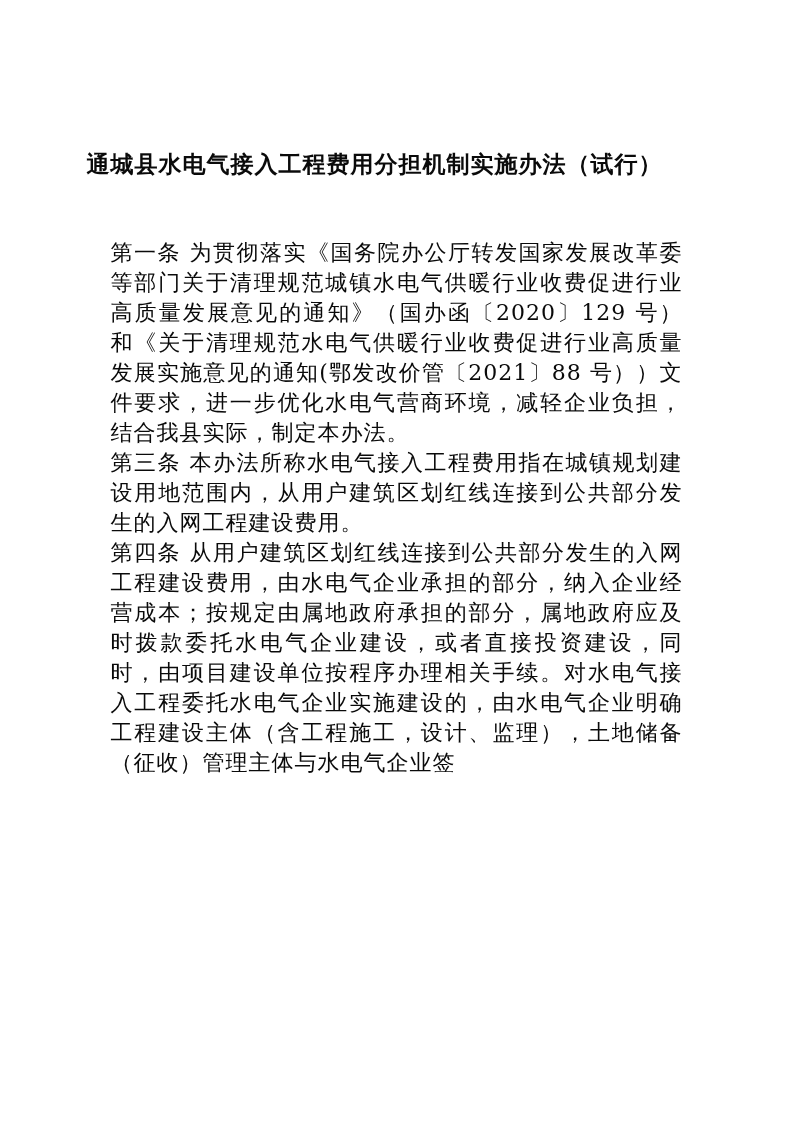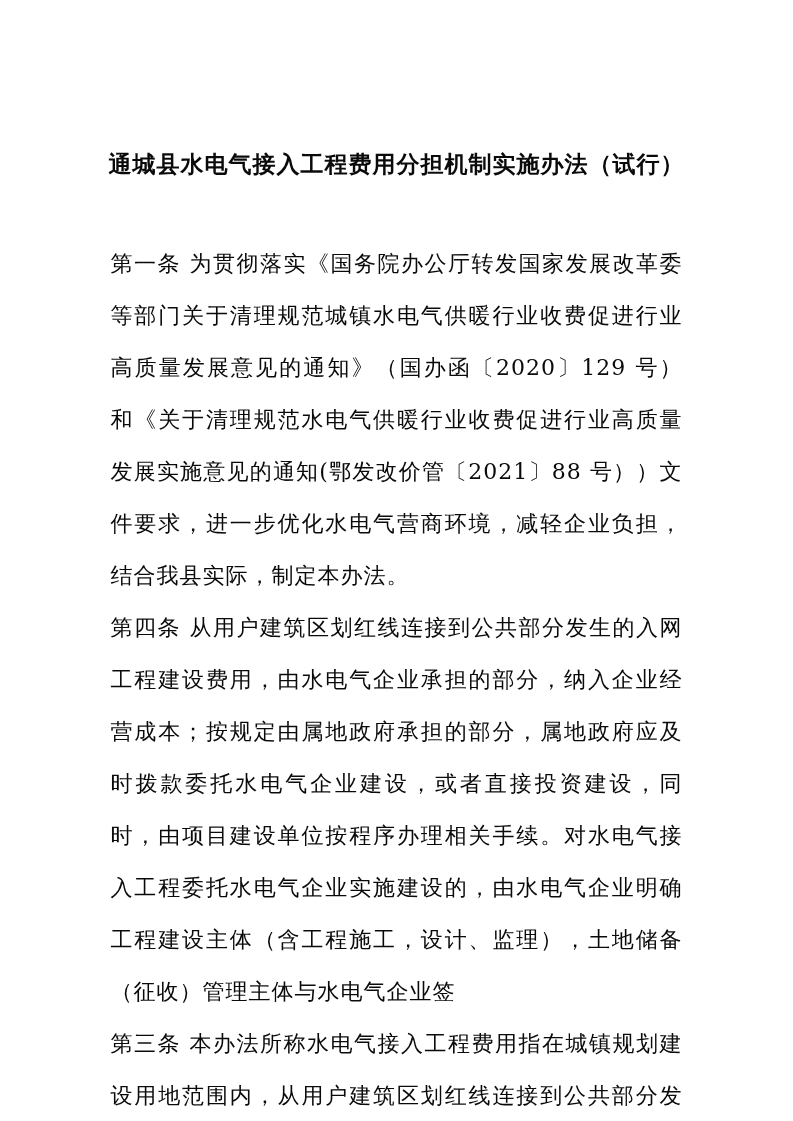--- a/index.html
+++ b/index.html
@@ -18,45 +18,44 @@
     position: relative;
     width: 793px;
     height: 1121px;
     background: #ffffff;
     box-sizing: border-box;
   }
   .doc-title {
     margin: 0 auto;
     padding-top: 148px;
     width: 620px;
-    text-align: center;
     font-size: 23px;
     line-height: 32px;
     font-weight: bold;
     letter-spacing: 1px;
     color: #0a0a0a;
   }
   .doc-body {
     width: 572px;
     margin: 58px auto 0 auto;
   }
   .doc-body p {
     margin: 0;
     font-size: 22px;
-    line-height: 52px;
+    line-height: 30px;
     letter-spacing: 1px;
     text-align: justify;
     text-justify: inter-character;
     color: #0a0a0a;
     word-break: break-all;
   }
 </style>
 </head>
 <body>
 
 <div class="page">
   <h1 class="doc-title">通城县水电气接入工程费用分担机制实施办法（试行）</h1>
   <div class="doc-body">
     <p>第一条 为贯彻落实《国务院办公厅转发国家发展改革委等部门关于清理规范城镇水电气供暖行业收费促进行业高质量发展意见的通知》（国办函〔2020〕129 号）和《关于清理规范水电气供暖行业收费促进行业高质量发展实施意见的通知(鄂发改价管〔2021〕88 号））文件要求，进一步优化水电气营商环境，减轻企业负担，结合我县实际，制定本办法。</p>
+    <p>第三条 本办法所称水电气接入工程费用指在城镇规划建设用地范围内，从用户建筑区划红线连接到公共部分发生的入网工程建设费用。</p>
     <p>第四条 从用户建筑区划红线连接到公共部分发生的入网工程建设费用，由水电气企业承担的部分，纳入企业经营成本；按规定由属地政府承担的部分，属地政府应及时拨款委托水电气企业建设，或者直接投资建设，同时，由项目建设单位按程序办理相关手续。对水电气接入工程委托水电气企业实施建设的，由水电气企业明确工程建设主体（含工程施工，设计、监理），土地储备（征收）管理主体与水电气企业签</p>
-    <p>第三条 本办法所称水电气接入工程费用指在城镇规划建设用地范围内，从用户建筑区划红线连接到公共部分发生的入网工程建设费用。</p>
   </div>
 </div>
 
 </body></html>

